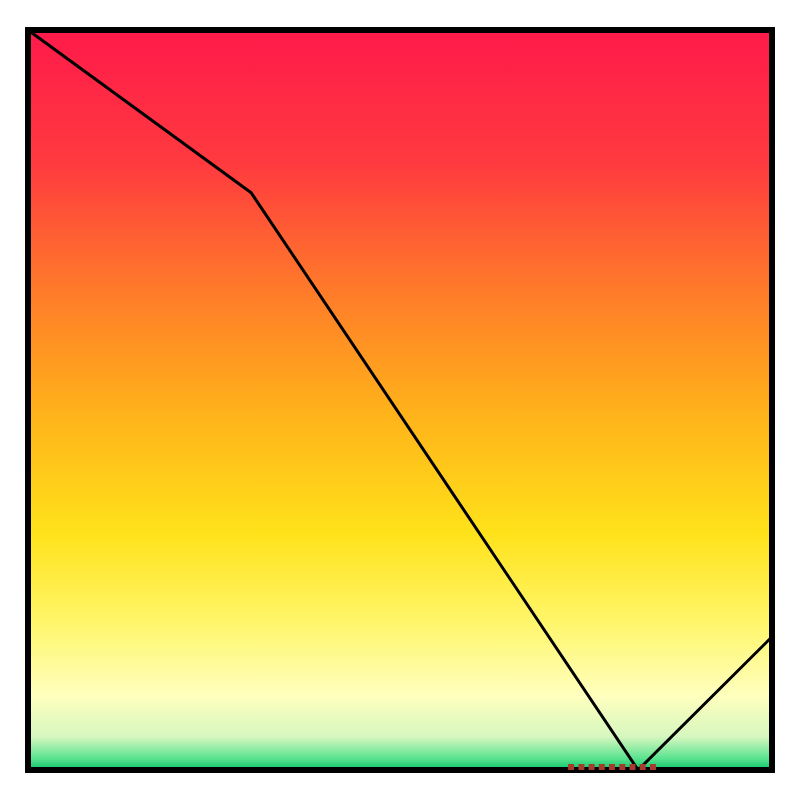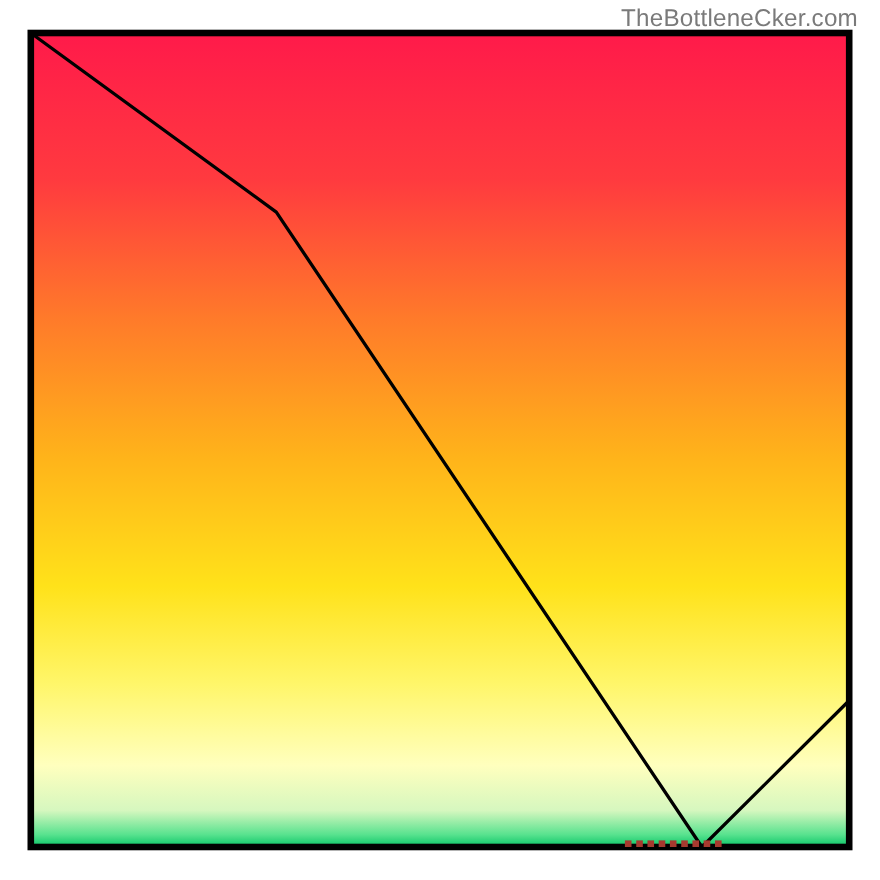--- a/index.html
+++ b/index.html
@@ -26,21 +26,20 @@
   }
   svg {
     display: block;
   }
 </style>
 </head>
 <body>
 
 <div class="wrap">
 
-  <div class="attribution">TheBottleneCker.com</div>
 
   <svg width="800" height="800" viewBox="0 0 800 800">
     <defs>
       <linearGradient id="bg-grad" x1="0" y1="0" x2="0" y2="1">
 
       <stop offset="0%" stop-color="#ff1a4a"></stop>
           <stop offset="18%" stop-color="#ff3a3f"></stop>
           <stop offset="35%" stop-color="#ff7a2a"></stop>
           <stop offset="52%" stop-color="#ffb31a"></stop>
           <stop offset="68%" stop-color="#ffe21a"></stop>

